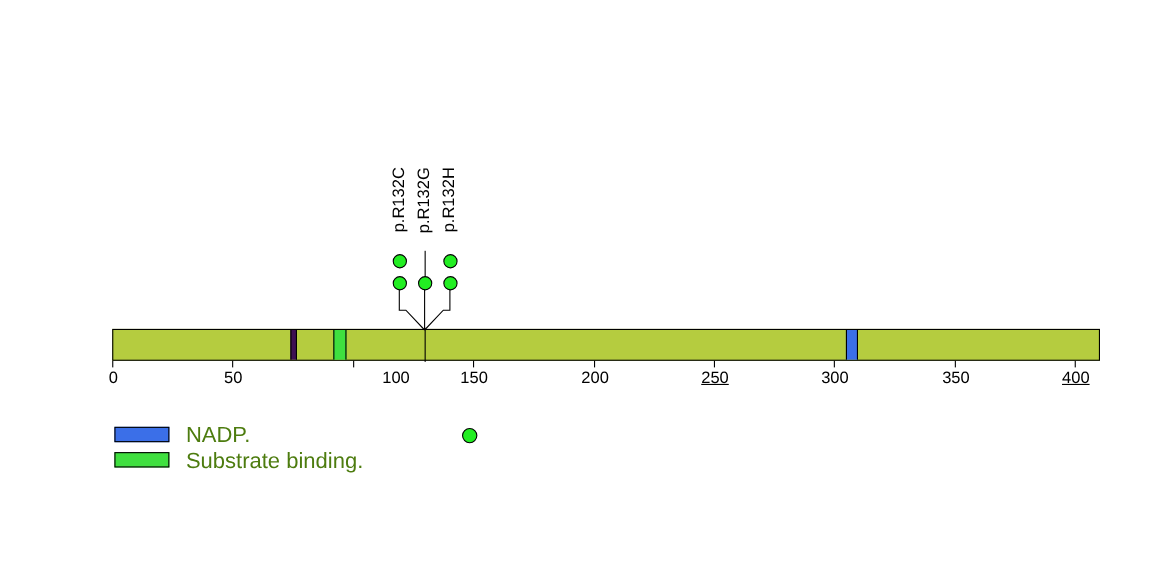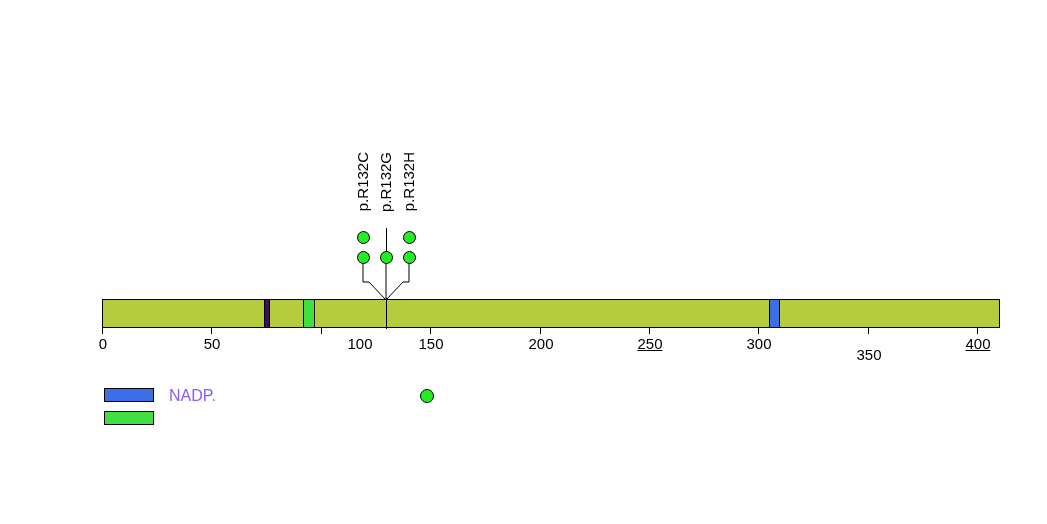--- a/index.html
+++ b/index.html
@@ -97,22 +97,22 @@
     position: absolute;
     width: 14px;
     height: 14px;
     border-radius: 50%;
     background: #22ee22;
     border: 1px solid #000000;
     box-sizing: border-box;
   }
   .legend-label {
     position: absolute;
-    font-size: 16px;
-    color: #8b5cf6;
+    font-size: 20px;
+    color: #4d7c0f;
     white-space: nowrap;
     line-height: 18px;
   }
 </style>
 </head>
 <body>
 
 <div id="lollipop-figure">
 
   <div class="protein-bar">
@@ -131,21 +131,21 @@
   <div class="axis-tick" style="left:868px;"></div>
   <div class="axis-tick" style="left:977px;"></div>
 
   <div class="axis-tick-label" style="left:103px;">0</div>
   <div class="axis-tick-label" style="left:212px;">50</div>
   <div class="axis-tick-label" style="left:324px;margin-left:36px;">100</div>
   <div class="axis-tick-label" style="left:431px;">150</div>
   <div class="axis-tick-label" style="left:541px;">200</div>
   <div class="axis-tick-label" style="left:650px;text-decoration:underline;">250</div>
   <div class="axis-tick-label" style="left:759px;">300</div>
-  <div class="axis-tick-label" style="left:869px;margin-top:11px;">350</div>
+  <div class="axis-tick-label" style="left:869px;">350</div>
   <div class="axis-tick-label" style="left:978px;text-decoration:underline;">400</div>
 
   <svg class="lolli-diag" width="70" height="60" style="left:352px; top:255px;" viewBox="0 0 70 60">
 
     <polyline points="34,45 17,27 11,27 11,6" fill="none" stroke="#000000" stroke-width="1"></polyline>
 
     <polyline points="34,45 51,27 57,27 57,6" fill="none" stroke="#000000" stroke-width="1"></polyline>
 
     <line x1="34" y1="45" x2="34" y2="6" stroke="#000000" stroke-width="1"></line>
   </svg>
@@ -163,16 +163,17 @@
   <div class="lolli-dot" style="left:403px; top:251px;"></div>
 
   <div class="lolli-label" style="left:355px; top:152px;">p.R132C</div>
   <div class="lolli-label" style="left:378px; top:152px;">p.R132G</div>
   <div class="lolli-label" style="left:401px; top:152px;">p.R132H</div>
 
   <div class="legend-swatch" style="left:104px; top:388px; background:#3b6fe8;"></div>
   <div class="legend-label" style="left:169px; top:387px;">NADP.</div>
 
   <div class="legend-swatch" style="left:104px; top:411px; background:#3fe03f;"></div>
+  <div class="legend-label" style="left:169px; top:410px;">Substrate binding.</div>
 
   <div class="legend-dot" style="left:420px; top:389px;"></div>
 
 </div>
 
 </body></html>

